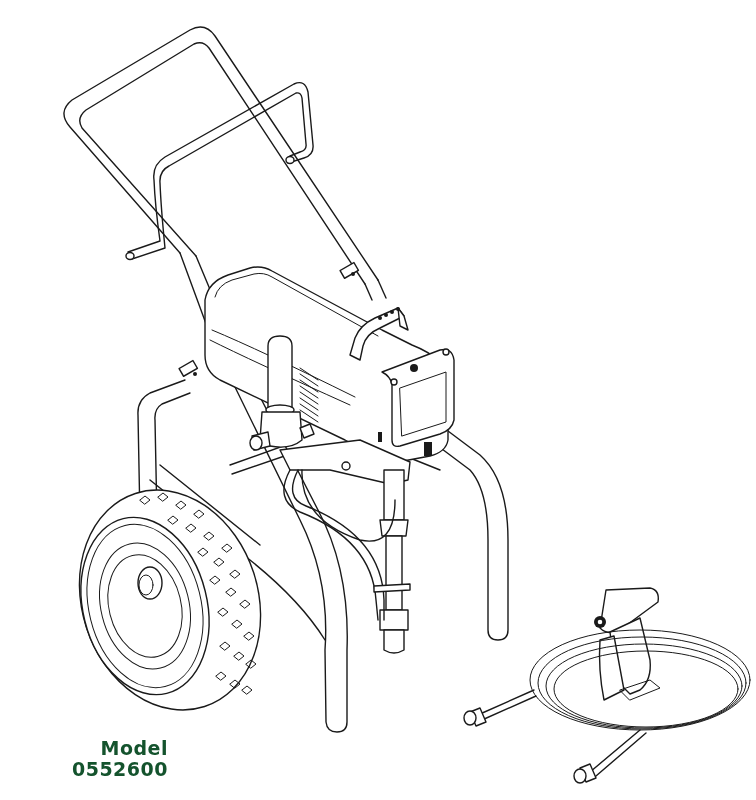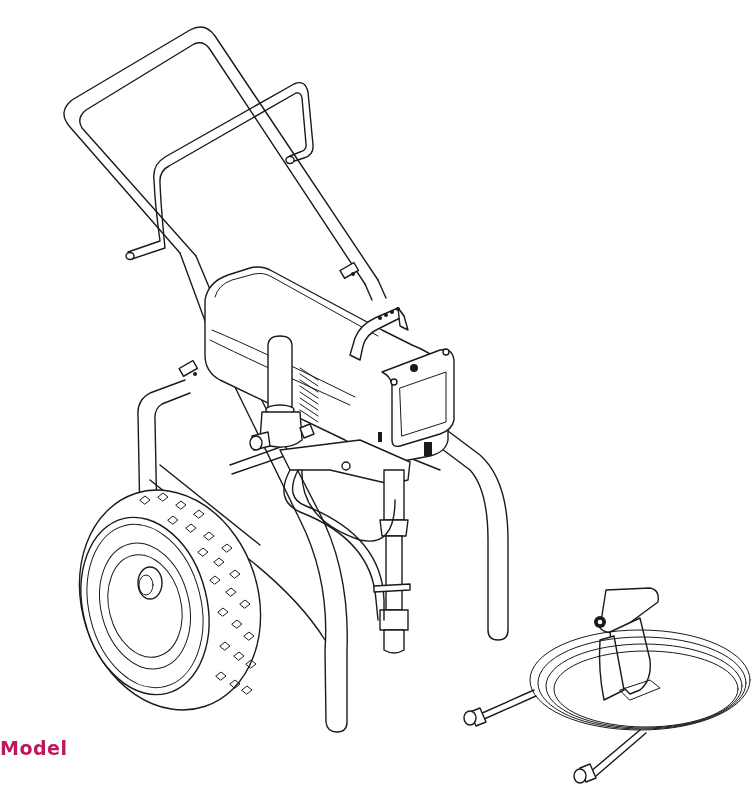--- a/index.html
+++ b/index.html
@@ -4,22 +4,22 @@
 <style>
   html, body { margin: 0; padding: 0; background: #ffffff; }
   body { width: 756px; height: 800px; position: relative; overflow: hidden;
          font-family: "Liberation Sans", sans-serif; }
   .illustration { position: absolute; left: 0; top: 0; width: 756px; height: 800px; }
   .illustration svg { width: 756px; height: 800px; display: block; }
   .ln { fill: none; stroke: #1a1a1a; stroke-width: 1.4; stroke-linecap: round; stroke-linejoin: round; }
   .thin { fill: none; stroke: #1a1a1a; stroke-width: 1; stroke-linecap: round; stroke-linejoin: round; }
   .wf { fill: #ffffff; stroke: #1a1a1a; stroke-width: 1.4; stroke-linejoin: round; }
   .dk { fill: #1a1a1a; stroke: none; }
-  .model-label { position: absolute; left: 0; top: 738px; width: 168px; text-align: left;
-                 font-weight: bold; font-size: 19px; line-height: 21px; color: #be185d;
+  .model-label { position: absolute; left: 0; top: 738px; width: 168px; text-align: right;
+                 font-weight: bold; font-size: 19px; line-height: 21px; color: #14532d;
                  letter-spacing: 0.5px; }
   .model-label div { font-family: "DejaVu Sans", sans-serif; font-weight: bold; }
 </style>
 </head>
 <body>
 
 <div class="illustration">
 <svg viewBox="0 0 756 800" xmlns="http://www.w3.org/2000/svg">
 
   <g>
@@ -165,13 +165,14 @@
     <path class="ln" d="M640 730 L590 772"></path>
     <path class="ln" d="M646 733 L596 776"></path>
     <path class="wf" d="M580 768 L590 764 L596 778 L586 782Z"></path>
     <ellipse class="wf" cx="580" cy="776" rx="6" ry="7"></ellipse>
   </g>
 </svg>
 </div>
 
 <div class="model-label">
   <div>Model</div>
+  <div>0552600</div>
 </div>
 
 </body></html>

